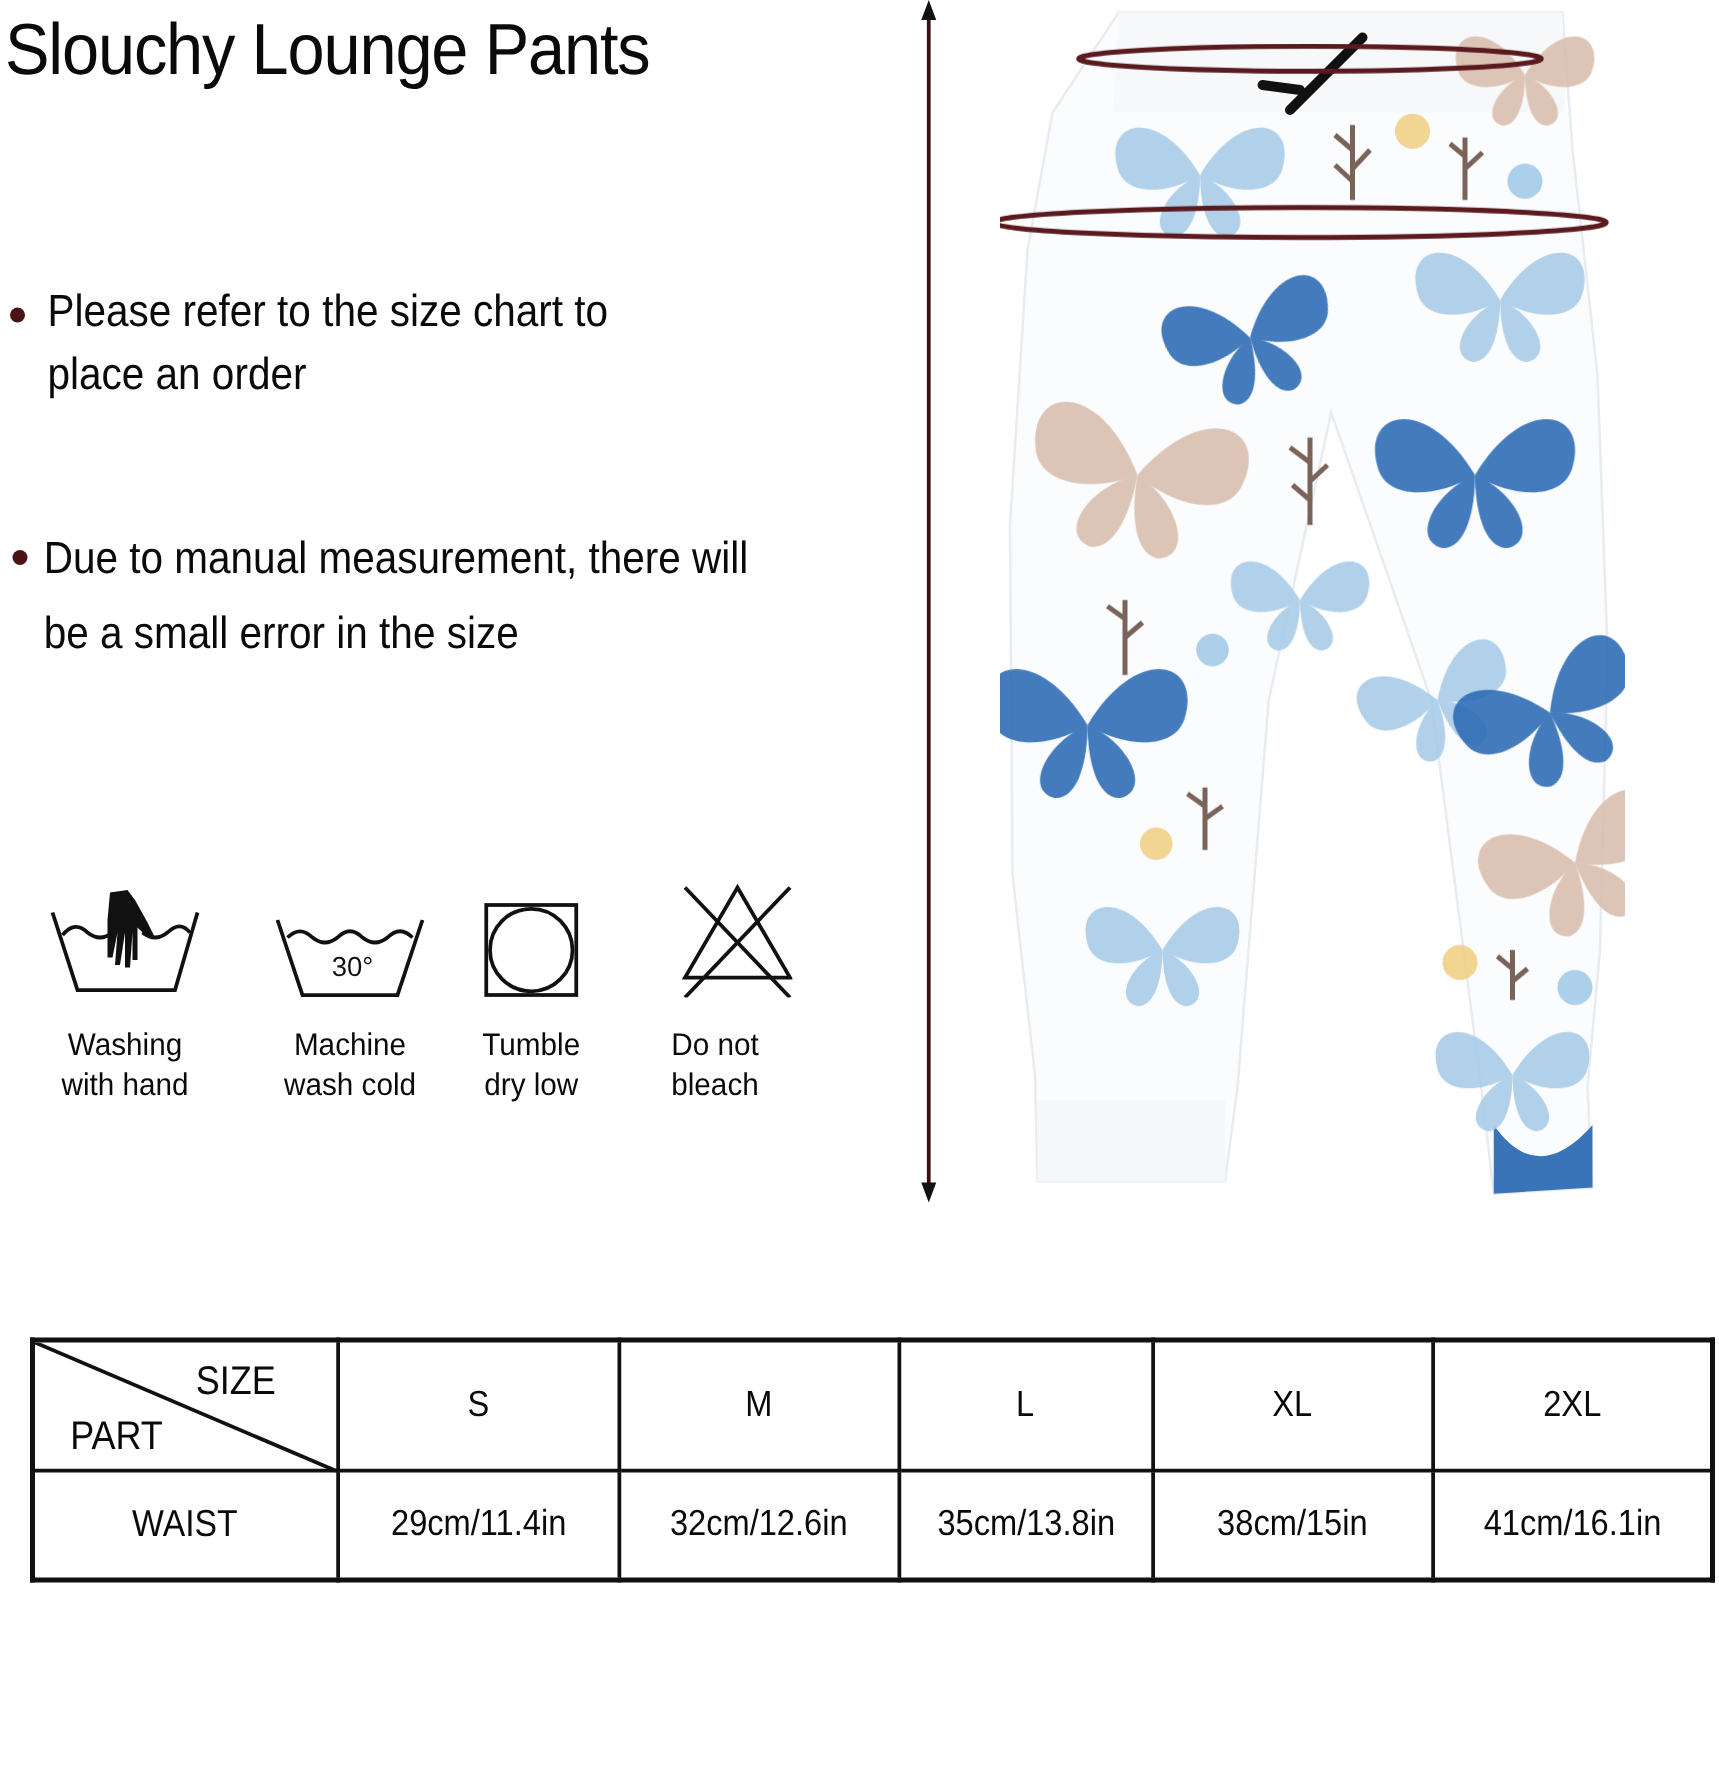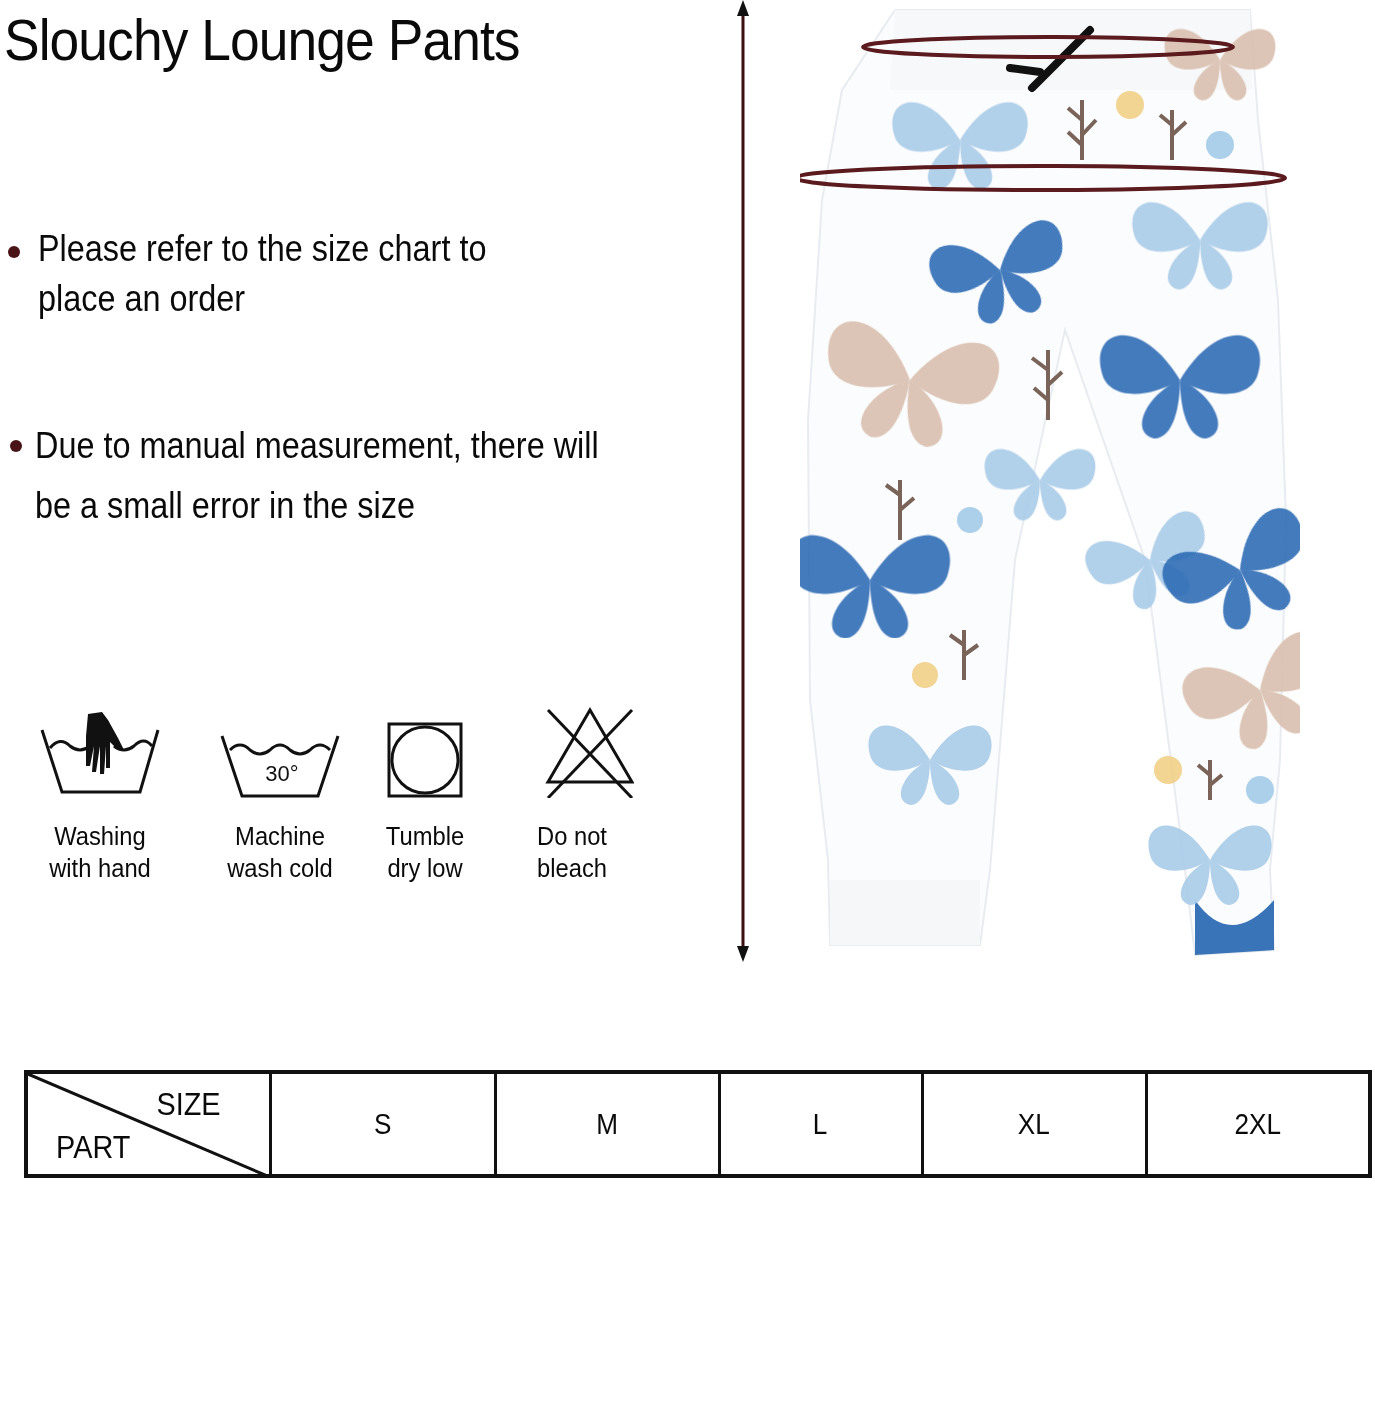--- a/index.html
+++ b/index.html
@@ -179,14 +179,22 @@
       </svg>
       <span class="size-lbl">SIZE</span>
       <span class="part-lbl">PART</span>
     </td>
     <td><span>S</span></td>
     <td><span>M</span></td>
     <td><span>L</span></td>
     <td><span>XL</span></td>
     <td><span>2XL</span></td>
   </tr>
+  <tr class="r-waist">
+    <td class="row-h"><span>WAIST</span></td>
+    <td><span>29cm/11.4in</span></td>
+    <td><span>32cm/12.6in</span></td>
+    <td><span>35cm/13.8in</span></td>
+    <td><span>38cm/15in</span></td>
+    <td><span>41cm/16.1in</span></td>
+  </tr>
 </tbody>
   </table>
 
 </body></html>

